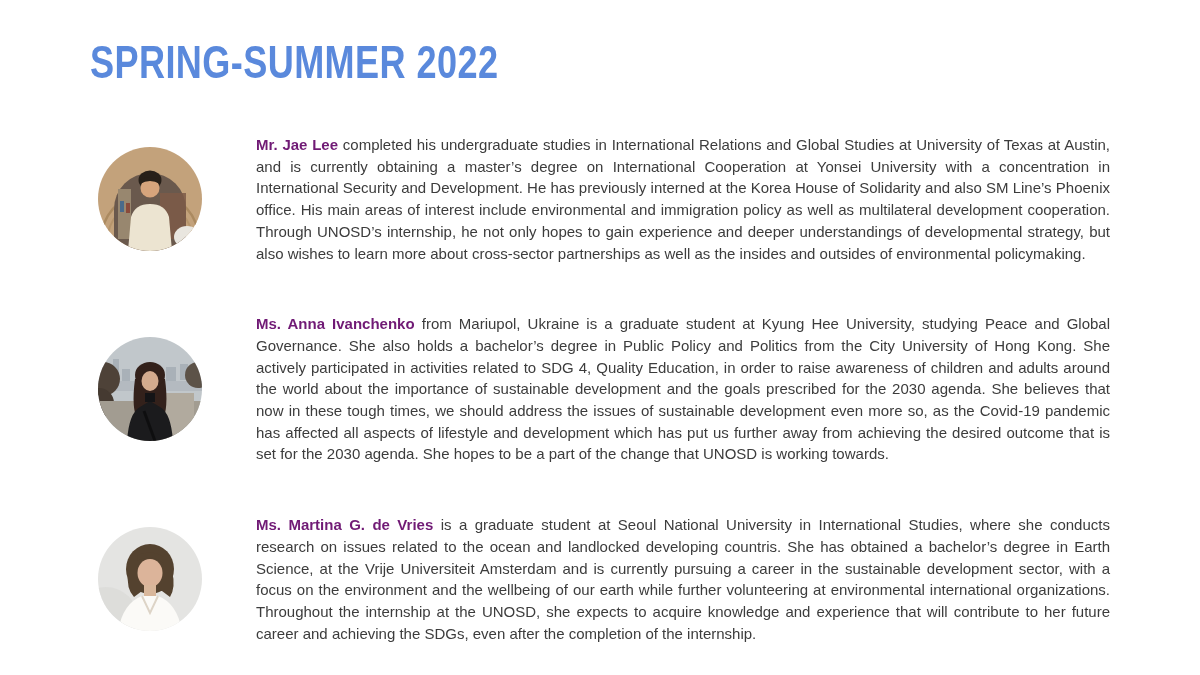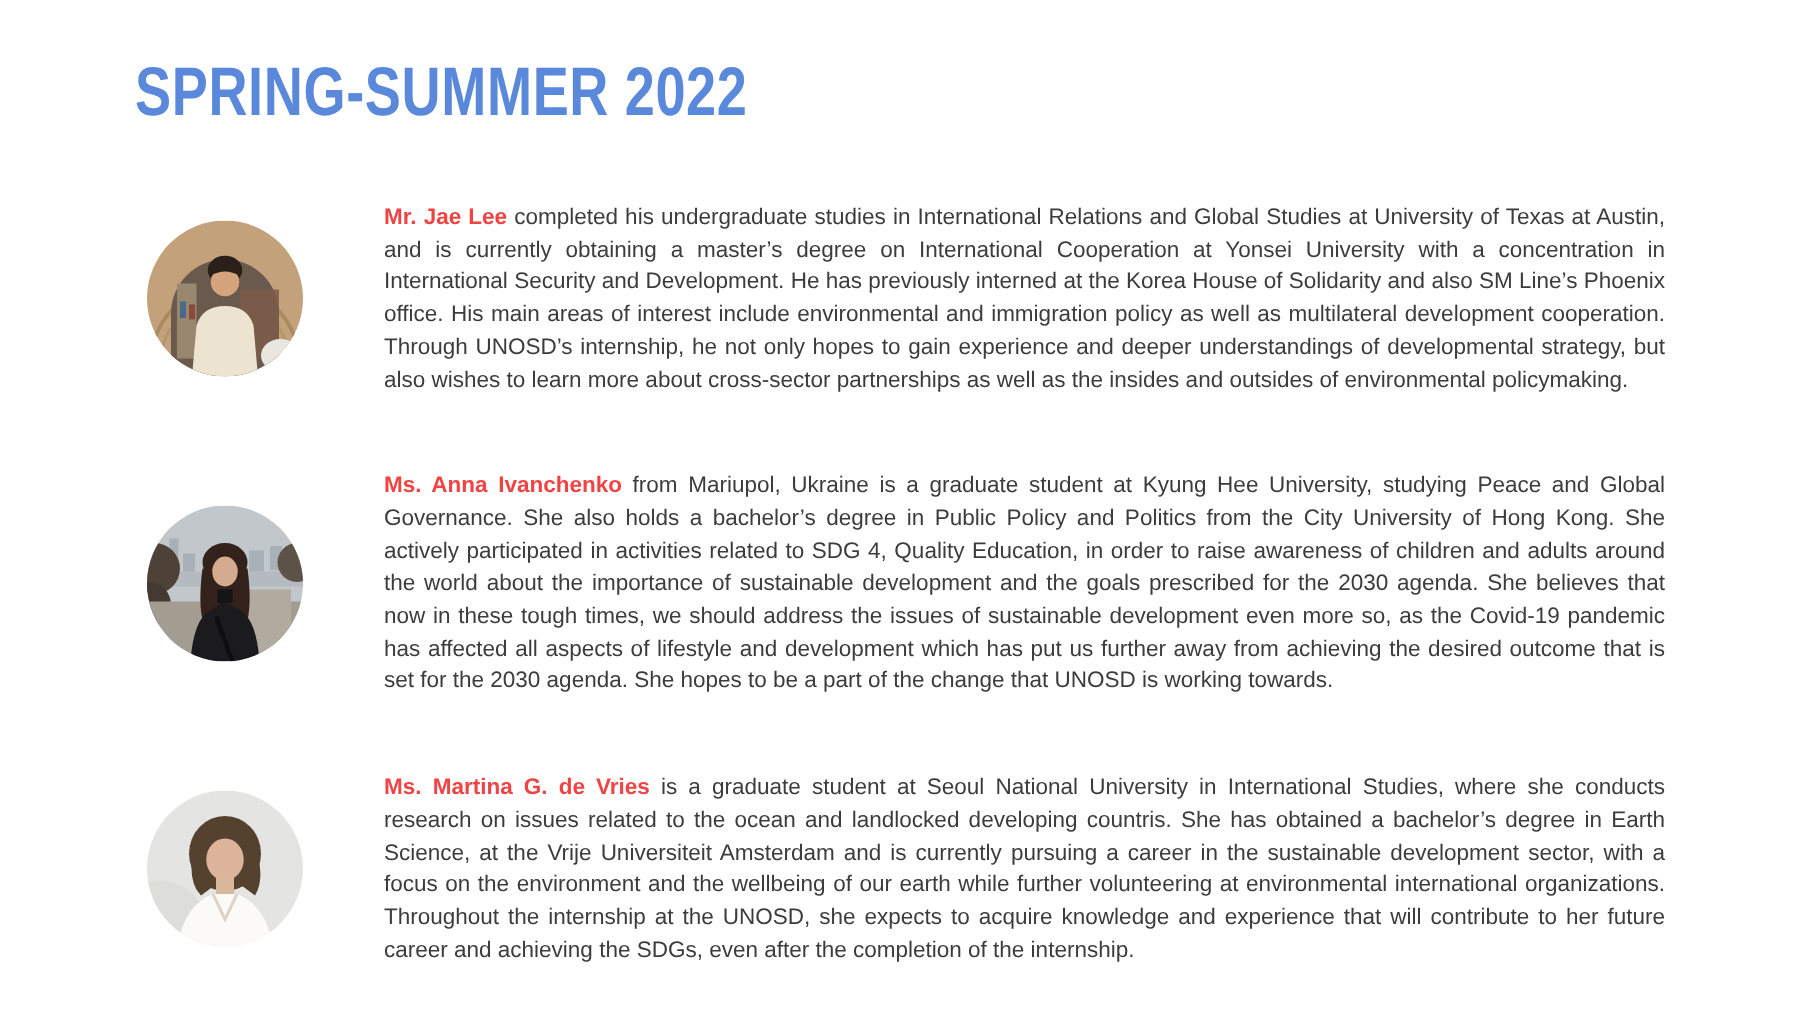--- a/index.html
+++ b/index.html
@@ -45,21 +45,21 @@
 
   .bio {
     width: 856px;
     font-size: 15px;
     line-height: 21.7px;
     color: #3c3c3c;
     text-align: justify;
   }
   .bio .profile-name {
     font-weight: 700;
-    color: #ef4444;
+    color: #701a75;
   }
 </style>
 </head>
 <body>
 
 <div class="content">
 
   <h1 class="page-title">SPRING-SUMMER 2022</h1>
 
   <div class="rows">

